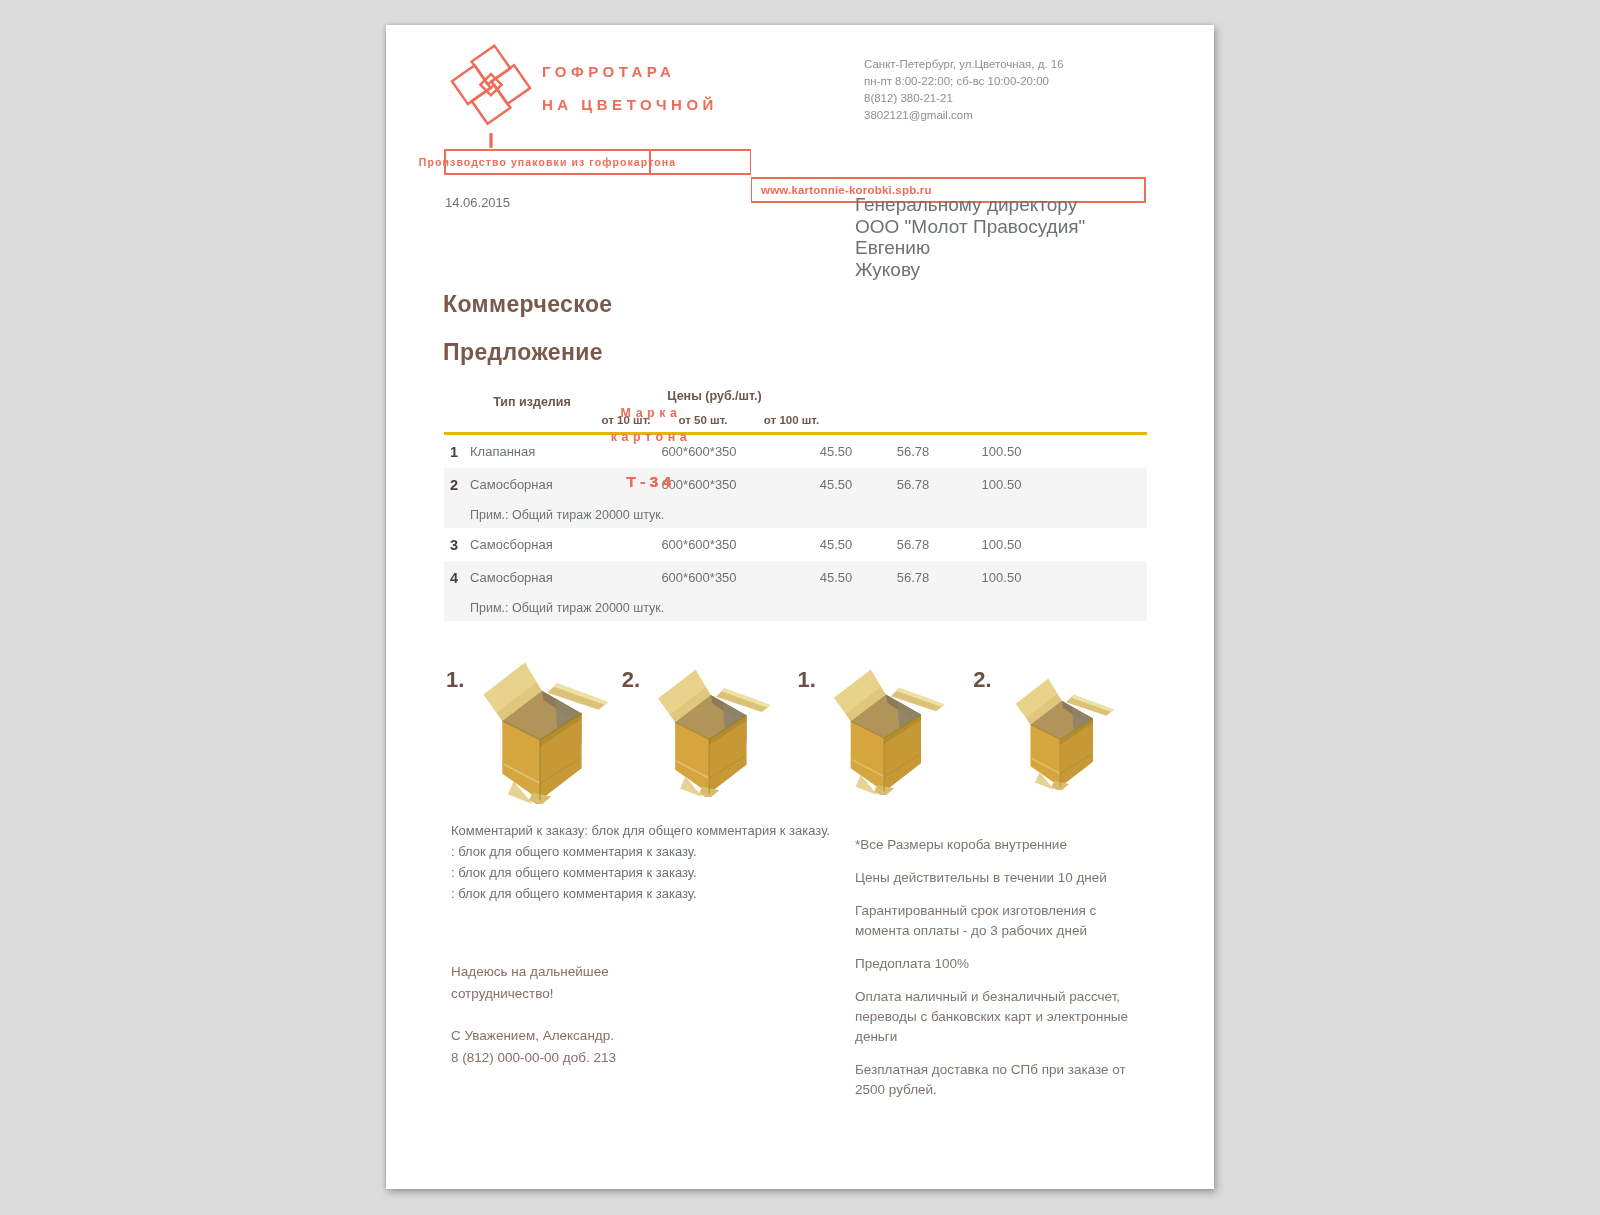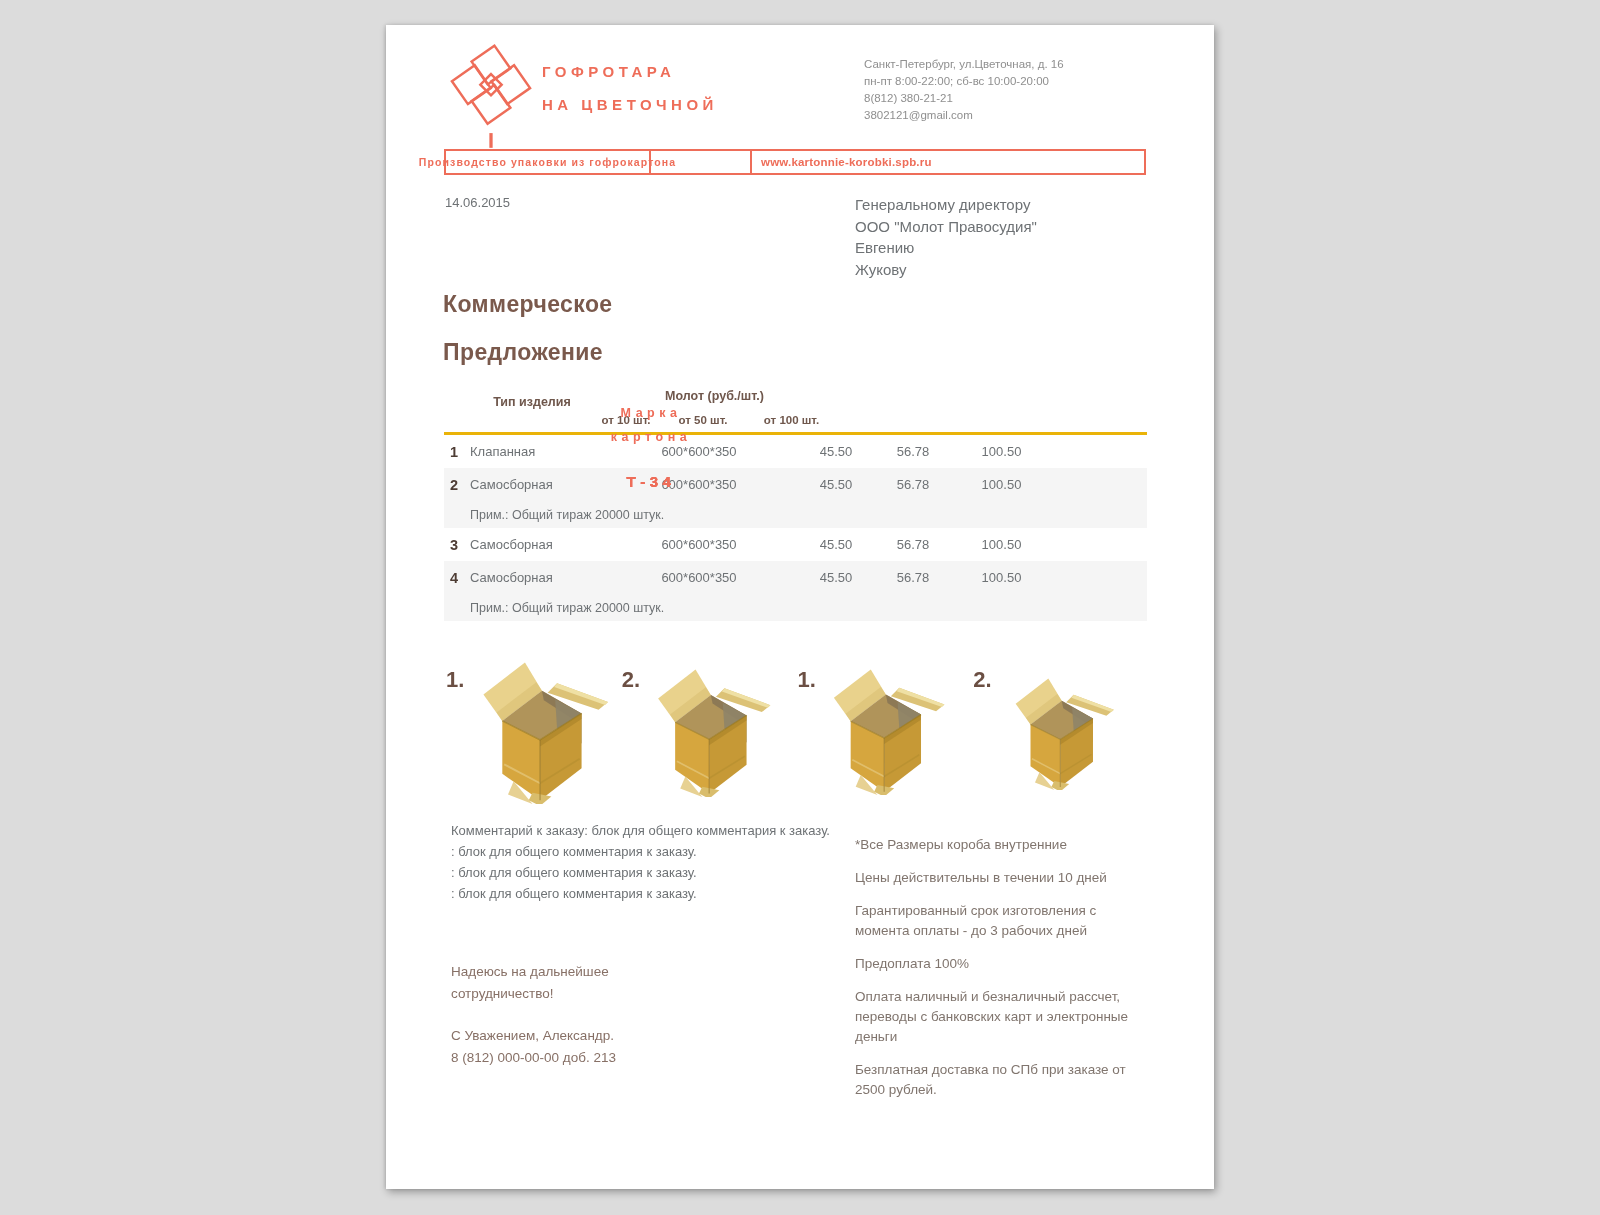--- a/index.html
+++ b/index.html
@@ -16,25 +16,25 @@
   }
   
   .logo{position:absolute;left:64px;top:16px;width:82px;height:112px;}
   .brand{position:absolute;left:156px;top:30px;color:#ee6d59;font-weight:bold;
          font-size:15px;letter-spacing:4.5px;line-height:33px;white-space:nowrap;}
   .contact{position:absolute;left:468px;top:31px;color:#8f8f8f;font-size:11.5px;line-height:17px;margin-left:10px;}
   .banner{position:absolute;left:58px;top:124px;width:702px;height:26px;display:flex;box-sizing:border-box;}
   .banner .cell{box-sizing:border-box;border:2px solid #ee6d59;height:100%;display:flex;align-items:center;}
   .banner .c1{width:206px;justify-content:center;border-right-width:1px;text-align:center;}
   .banner .c2{width:101px;border-left-width:1px;border-right-width:1px;}
-  .banner .c3{flex:1;border-left-width:1px;padding-left:9px;}
+  .banner .c3{flex:1;border-left-width:1px;padding-left:9px;margin-top:28px;}
   .banner-text{color:#ee6d59;font-weight:bold;font-size:10.5px;letter-spacing:1.1px;white-space:nowrap;}
   .banner-url{color:#ee6d59;font-weight:bold;font-size:11.5px;letter-spacing:.2px;text-decoration:none;}
   .date{position:absolute;left:59px;top:170px;color:#6e7275;font-size:13px;}
-  .addressee{position:absolute;left:469px;top:169px;color:#6e7275;font-size:15px;line-height:21.5px;}
+  .addressee{position:absolute;left:469px;top:169px;color:#6e7275;font-size:19px;line-height:21.5px;}
   
   .title{position:absolute;left:57px;color:#7a594c;font-weight:bold;font-size:23px;letter-spacing:.4px;}
   .title.t1{top:266px;}
   .title.t2{top:314px;}
   
   .thead{position:absolute;left:58px;top:346px;width:703px;height:61px;
          border-bottom:3px solid #eab308;display:flex;color:#6f574c;}
   .thead .hc{display:flex;align-items:center;justify-content:center;font-weight:bold;font-size:12.5px;}
   .hc.n{width:26px;}
   .hc.type{width:124px;}
@@ -152,21 +152,21 @@
   <div class="title t2">Предложение</div>
 
   <div class="thead">
     <div class="hc n"></div>
     <div class="hc type">Тип изделия</div>
     <div class="hc brand">
       <span>Марка</span>
       <span>картона</span>
     </div>
     <div class="pricegrp">
-      <div class="ptitle">Молот (руб./шт.)</div>
+      <div class="ptitle">Цены (руб./шт.)</div>
       <div class="psub">
         <span class="ps1">от 10 шт.</span>
         <span class="ps2">от 50 шт.</span>
         <span class="ps3">от 100 шт.</span>
       </div>
     </div>
   </div>
 
   <div class="ttable">
 

